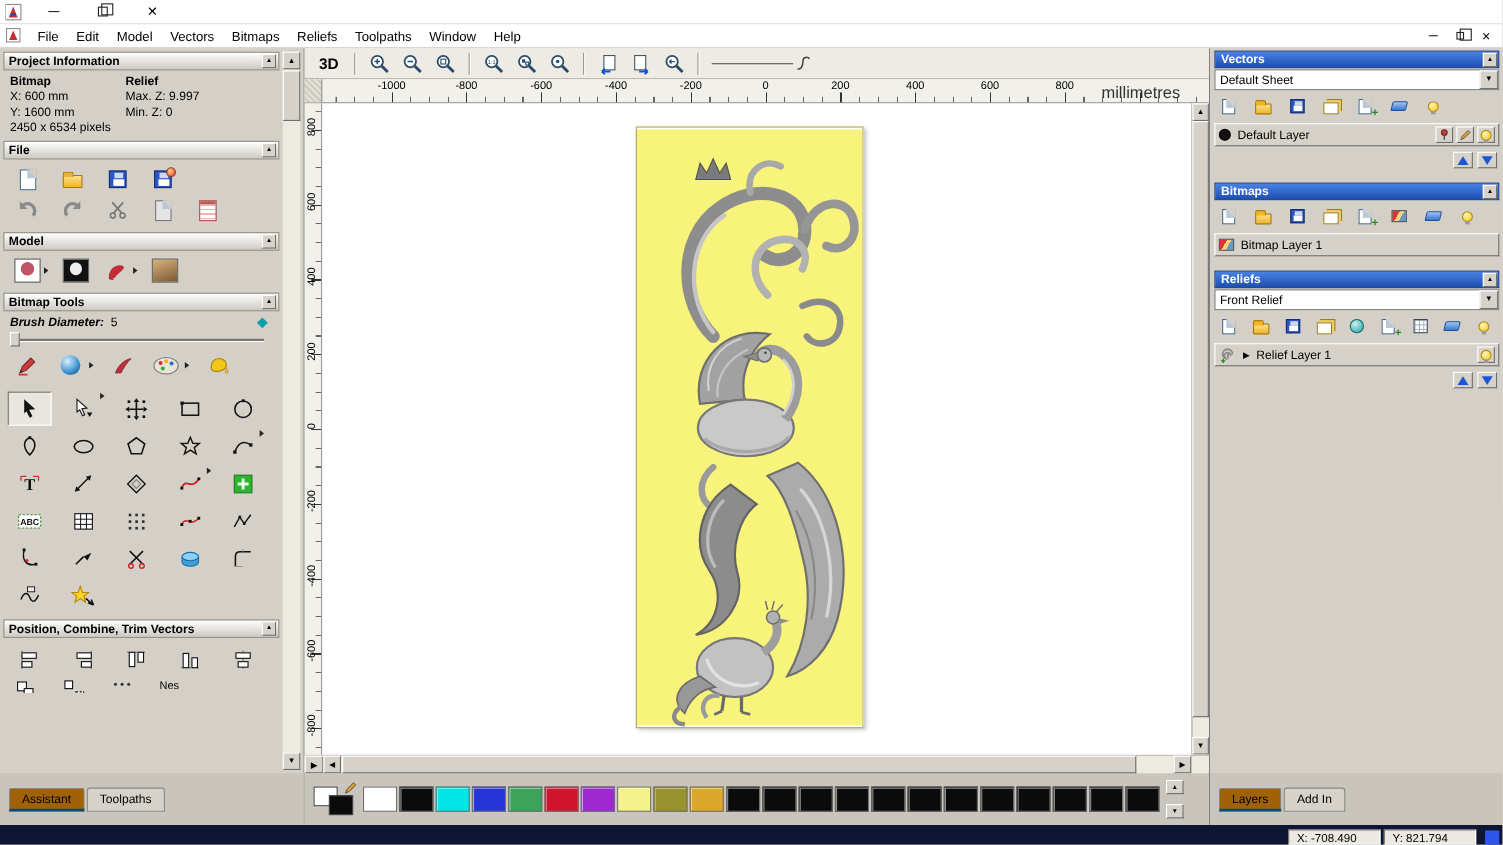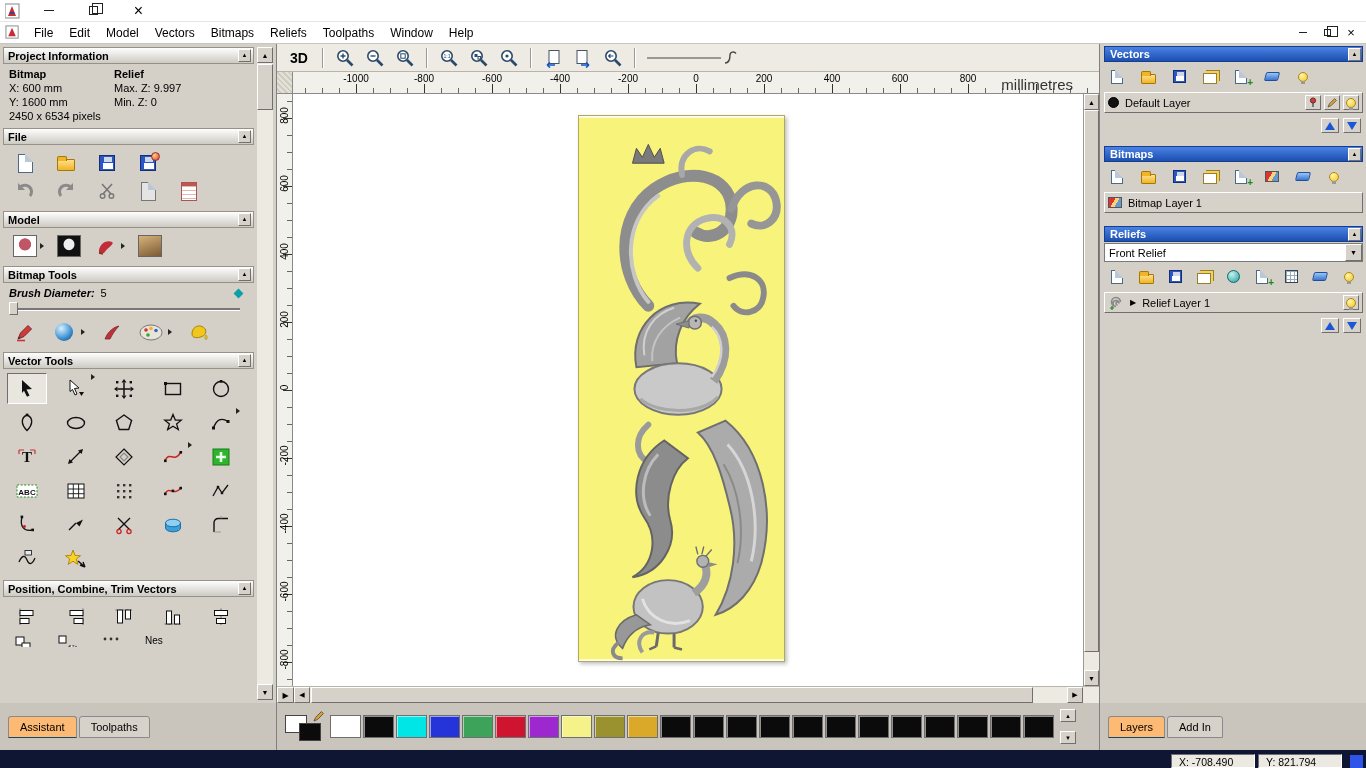--- a/index.html
+++ b/index.html
@@ -91,21 +91,21 @@
 
 
 .lp-scroll{position:absolute;top:3px;right:3px;bottom:3px;width:16px;background:#edeae2}
 .sb-btn{width:16px;height:16px;font-size:7px;display:flex;align-items:center;justify-content:center;position:absolute;left:0}
 .sb-btn.up{top:0}.sb-btn.dn{bottom:0}
 .sb-thumb{position:absolute;left:0;top:17px;width:16px;height:46px}
 
 
 .strip{height:47px;background:#c9c5bd;display:flex;align-items:center;padding:0 8px;gap:2px}
 .tab{height:22px;line-height:20px;padding:0 11px;background:#d6d2ca;border:1px solid #8a8a8a;border-radius:3px 3px 0 0}
-.tab.active{background:#fdba74;border-bottom:1px solid #0c4a6e}
+.tab.active{background:#a16207;border-bottom:3px solid #0c4a6e}
 
 
 .center{flex:1;display:flex;flex-direction:column;min-width:0;background:#ece9e2;border-right:1px solid #808080}
 .ctoolbar{height:28px;display:flex;align-items:center;gap:6px;padding-left:8px;border-bottom:1px solid #b8b4aa;background:#eeebe4}
 .tb3d{font-weight:bold;font-size:14px;padding:1px 5px}
 .tbtn{width:24px;height:24px;display:flex;align-items:center;justify-content:center}
 .vsep{width:2px;height:20px;border-left:1px solid #999;border-right:1px solid #fff;margin:0 3px}
 
 .ruler-row{height:22px;display:flex;background:#f2f0ea;border-bottom:1px solid #8a8a8a}
 .r-corner{width:16px;height:100%;border-right:1px solid #8a8a8a;background:repeating-linear-gradient(45deg,#e4e1d8 0 2px,#cfccc2 2px 4px)}
@@ -361,24 +361,20 @@
             <span class="tbtn">
                 <svg width="21" height="18" viewBox="0 0 21 18">
                   <path d="M3 11 C3 5 8 1.5 13 3.5 C18 5.5 18 11.5 13 13.5 C8 15.5 3 15 3 11 Z" fill="#f2c71d" stroke="#a88200"></path>
                   <path d="M17 12 q2.5 3.5 0 4.5 q-2.5 -1 0 -4.5" fill="#f2c71d" stroke="#a88200" stroke-width="0.6"></path>
                 </svg>
               </span>
           </div>
         </div>
 
         <div class="sec">
-          <div class="sec-h">
-            <span>Vector Tools</span>
-            <span class="hdr-up rb">▲</span>
-          </div>
           <div class="vt-grid">
             <span class="vt active">
                 <svg width="22" height="22" viewBox="0 0 22 22">
                   <path d="M6 2 L16 11 L10.5 11.5 L13.5 17.5 L11 18.8 L8 12.8 L6 15 Z" fill="#111"></path>
                 </svg>
               </span>
             <span class="vt">
                 <svg width="22" height="22" viewBox="0 0 22 22">
                   <path d="M5 2 L14 10 L9.5 10.5 L12 16 L10 17 L7.5 11.5 L5 13.5 Z" fill="#fff" stroke="#111"></path>
                   <path d="M14 14 h5 l-2.5 4 z" fill="#111"></path>
@@ -857,20 +853,24 @@
     </div>
 
     <div class="right">
       <div class="rp-body">
 
         <div class="rp-sec">
           <div class="rp-h">
             <span>Vectors</span>
             <span class="hdr-up rb">▲</span>
           </div>
+          <div class="combo">
+            <span>Default Sheet</span>
+            <span class="dd rb">▼</span>
+          </div>
           <div class="rp-tools">
             <span class="t16">
                 <span class="pg s"></span>
               </span>
             <span class="t16">
                 <span class="fld s"></span>
               </span>
             <span class="t16">
                 <span class="flp s"></span>
               </span>

